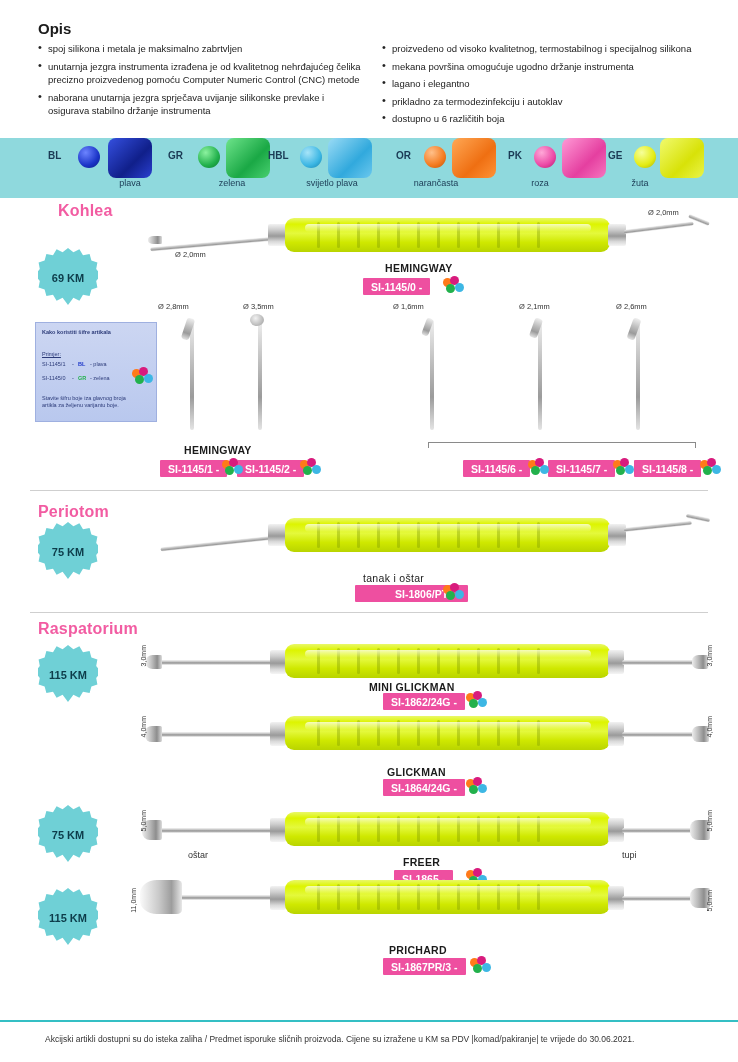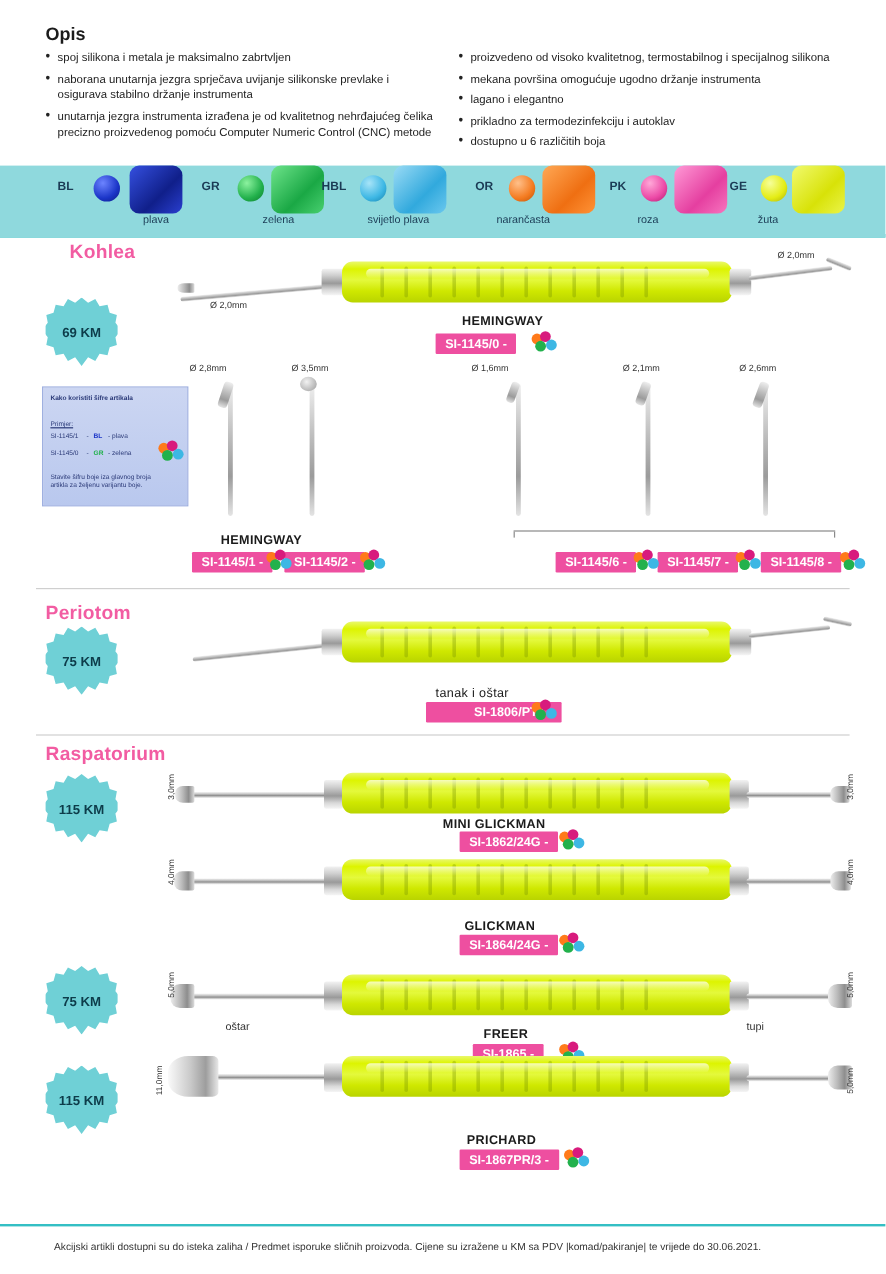--- a/index.html
+++ b/index.html
@@ -153,22 +153,22 @@
 </style>
 </head>
 <body>
 
 <div class="opis-panel">
   <div class="opis-title">Opis</div>
 
   <div class="opis-col left">
     <ul>
       <li>spoj silikona i metala je maksimalno zabrtvljen</li>
+      <li>unutarnja jezgra instrumenta izrađena je od kvalitetnog nehrđajućeg čelika precizno proizvedenog pomoću Computer Numeric Control (CNC) metode</li>
       <li>naborana unutarnja jezgra sprječava uvijanje silikonske prevlake i osigurava stabilno držanje instrumenta</li>
-      <li>unutarnja jezgra instrumenta izrađena je od kvalitetnog nehrđajućeg čelika precizno proizvedenog pomoću Computer Numeric Control (CNC) metode</li>
     </ul>
   </div>
 
   <div class="opis-col right">
     <ul>
       <li>proizvedeno od visoko kvalitetnog, termostabilnog i specijalnog silikona</li>
       <li>mekana površina omogućuje ugodno držanje instrumenta</li>
       <li>lagano i elegantno</li>
       <li>prikladno za termodezinfekciju i autoklav</li>
       <li>dostupno u 6 različitih boja</li>

